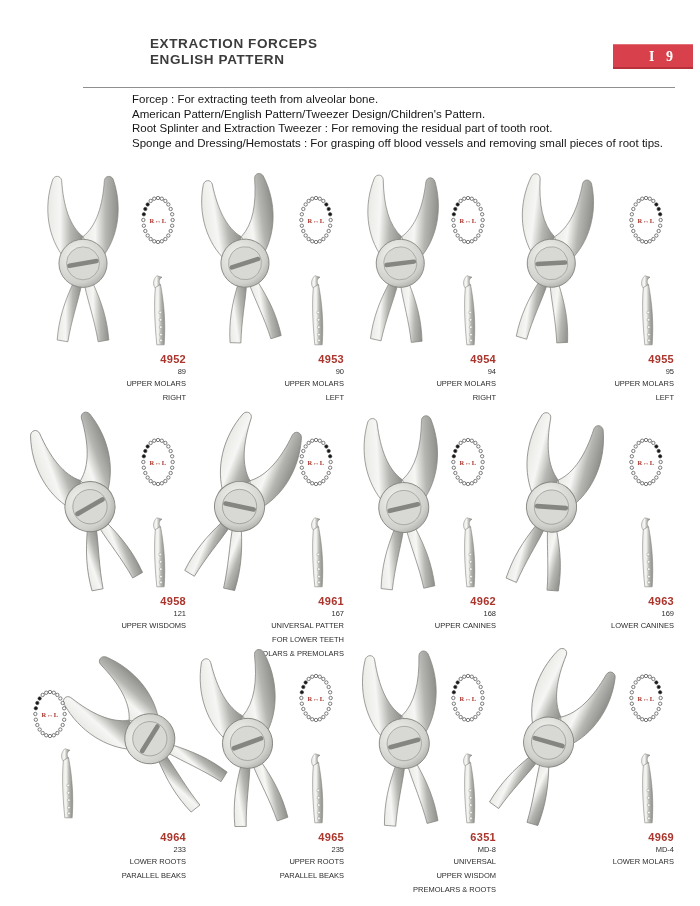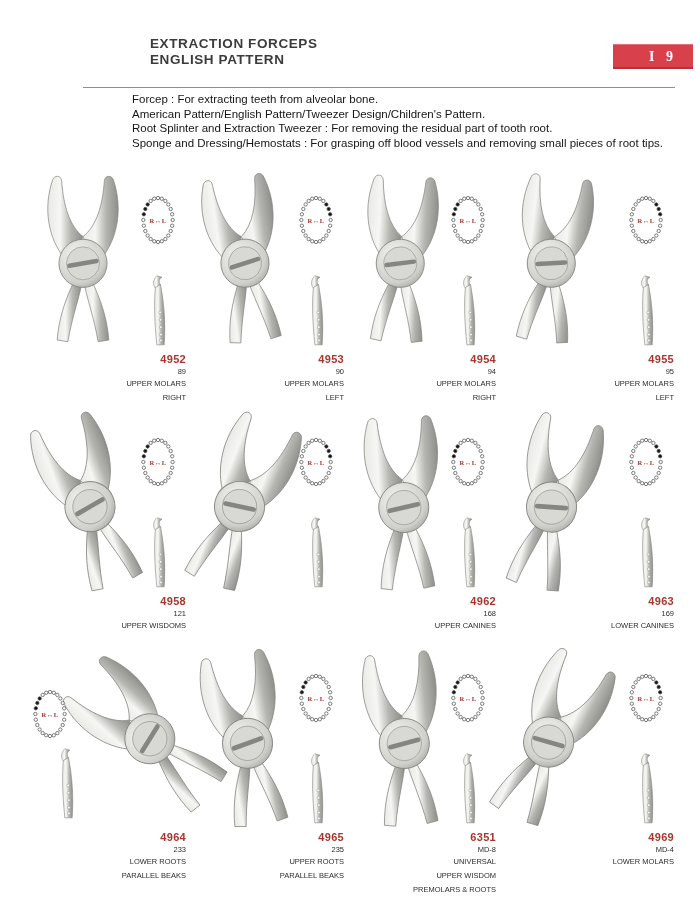--- a/index.html
+++ b/index.html
@@ -265,20 +265,27 @@
         <div class="arch">
           <svg class="arch-svg" viewBox="0 0 60 76">
               <use href="#arch"></use>
             </svg>
           <span class="arch-label">R↔L</span>
         </div>
         <svg class="tip" viewBox="0 0 34 100">
             <use href="#tip"></use>
           </svg>
       </div>
+      <div class="plabel">
+        <div class="pnum">4961</div>
+        <div class="pcode">167</div>
+        <div class="pdesc">UNIVERSAL PATTER
+FOR LOWER TEETH
+MOLARS &amp; PREMOLARS</div>
+      </div>
     </div>
 
     <div class="cell">
       <div class="prod-img">
         <svg class="forceps" viewBox="0 0 110 192">
             <use href="#forceps"></use>
           </svg>
         <div class="arch">
           <svg class="arch-svg" viewBox="0 0 60 76">
               <use href="#arch"></use>

